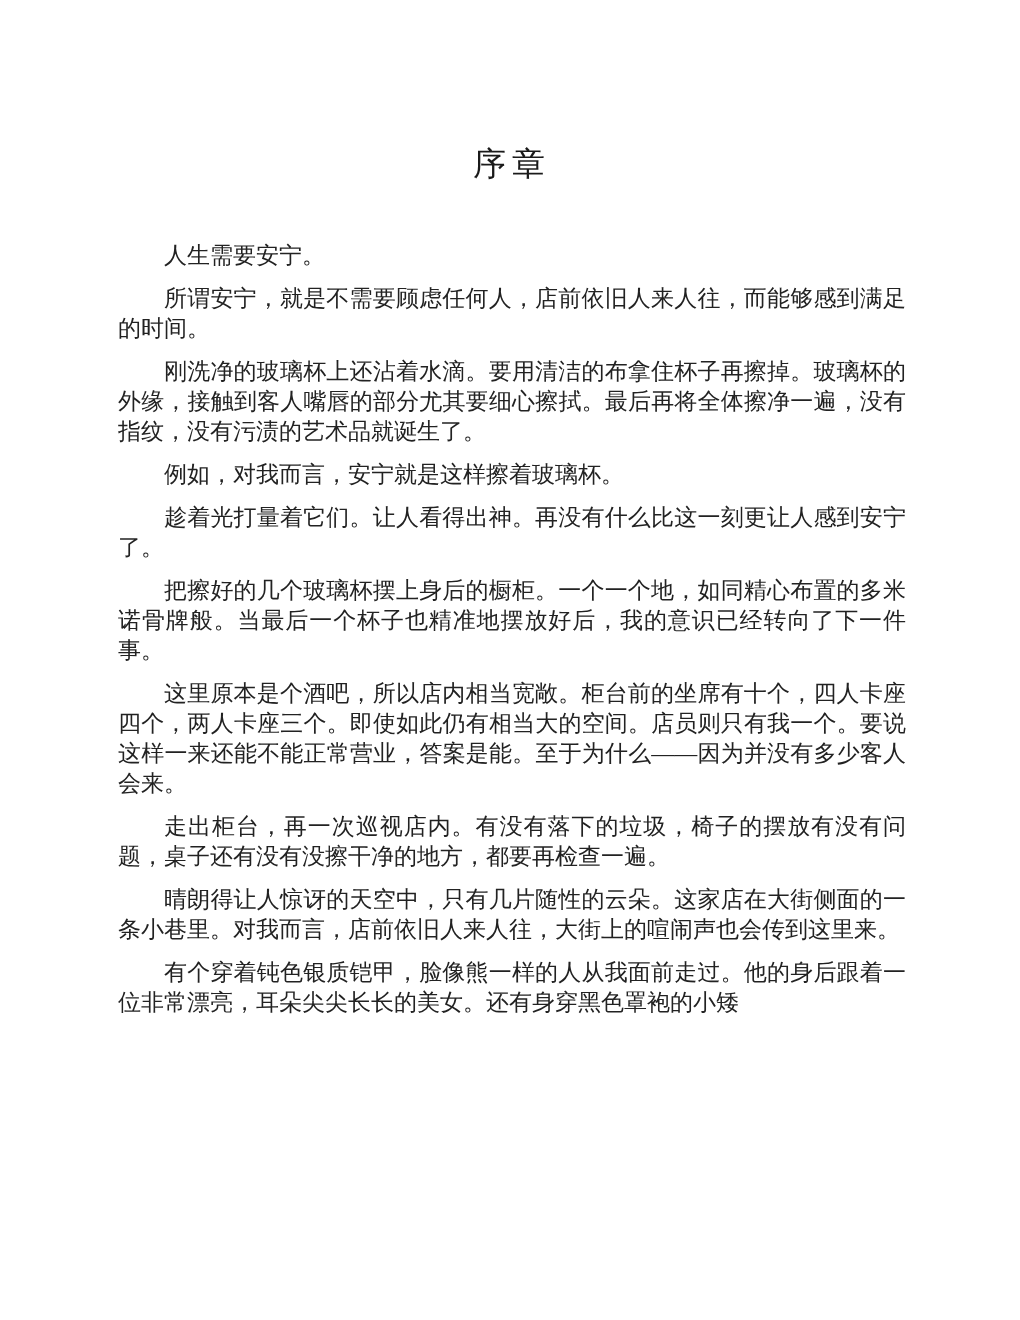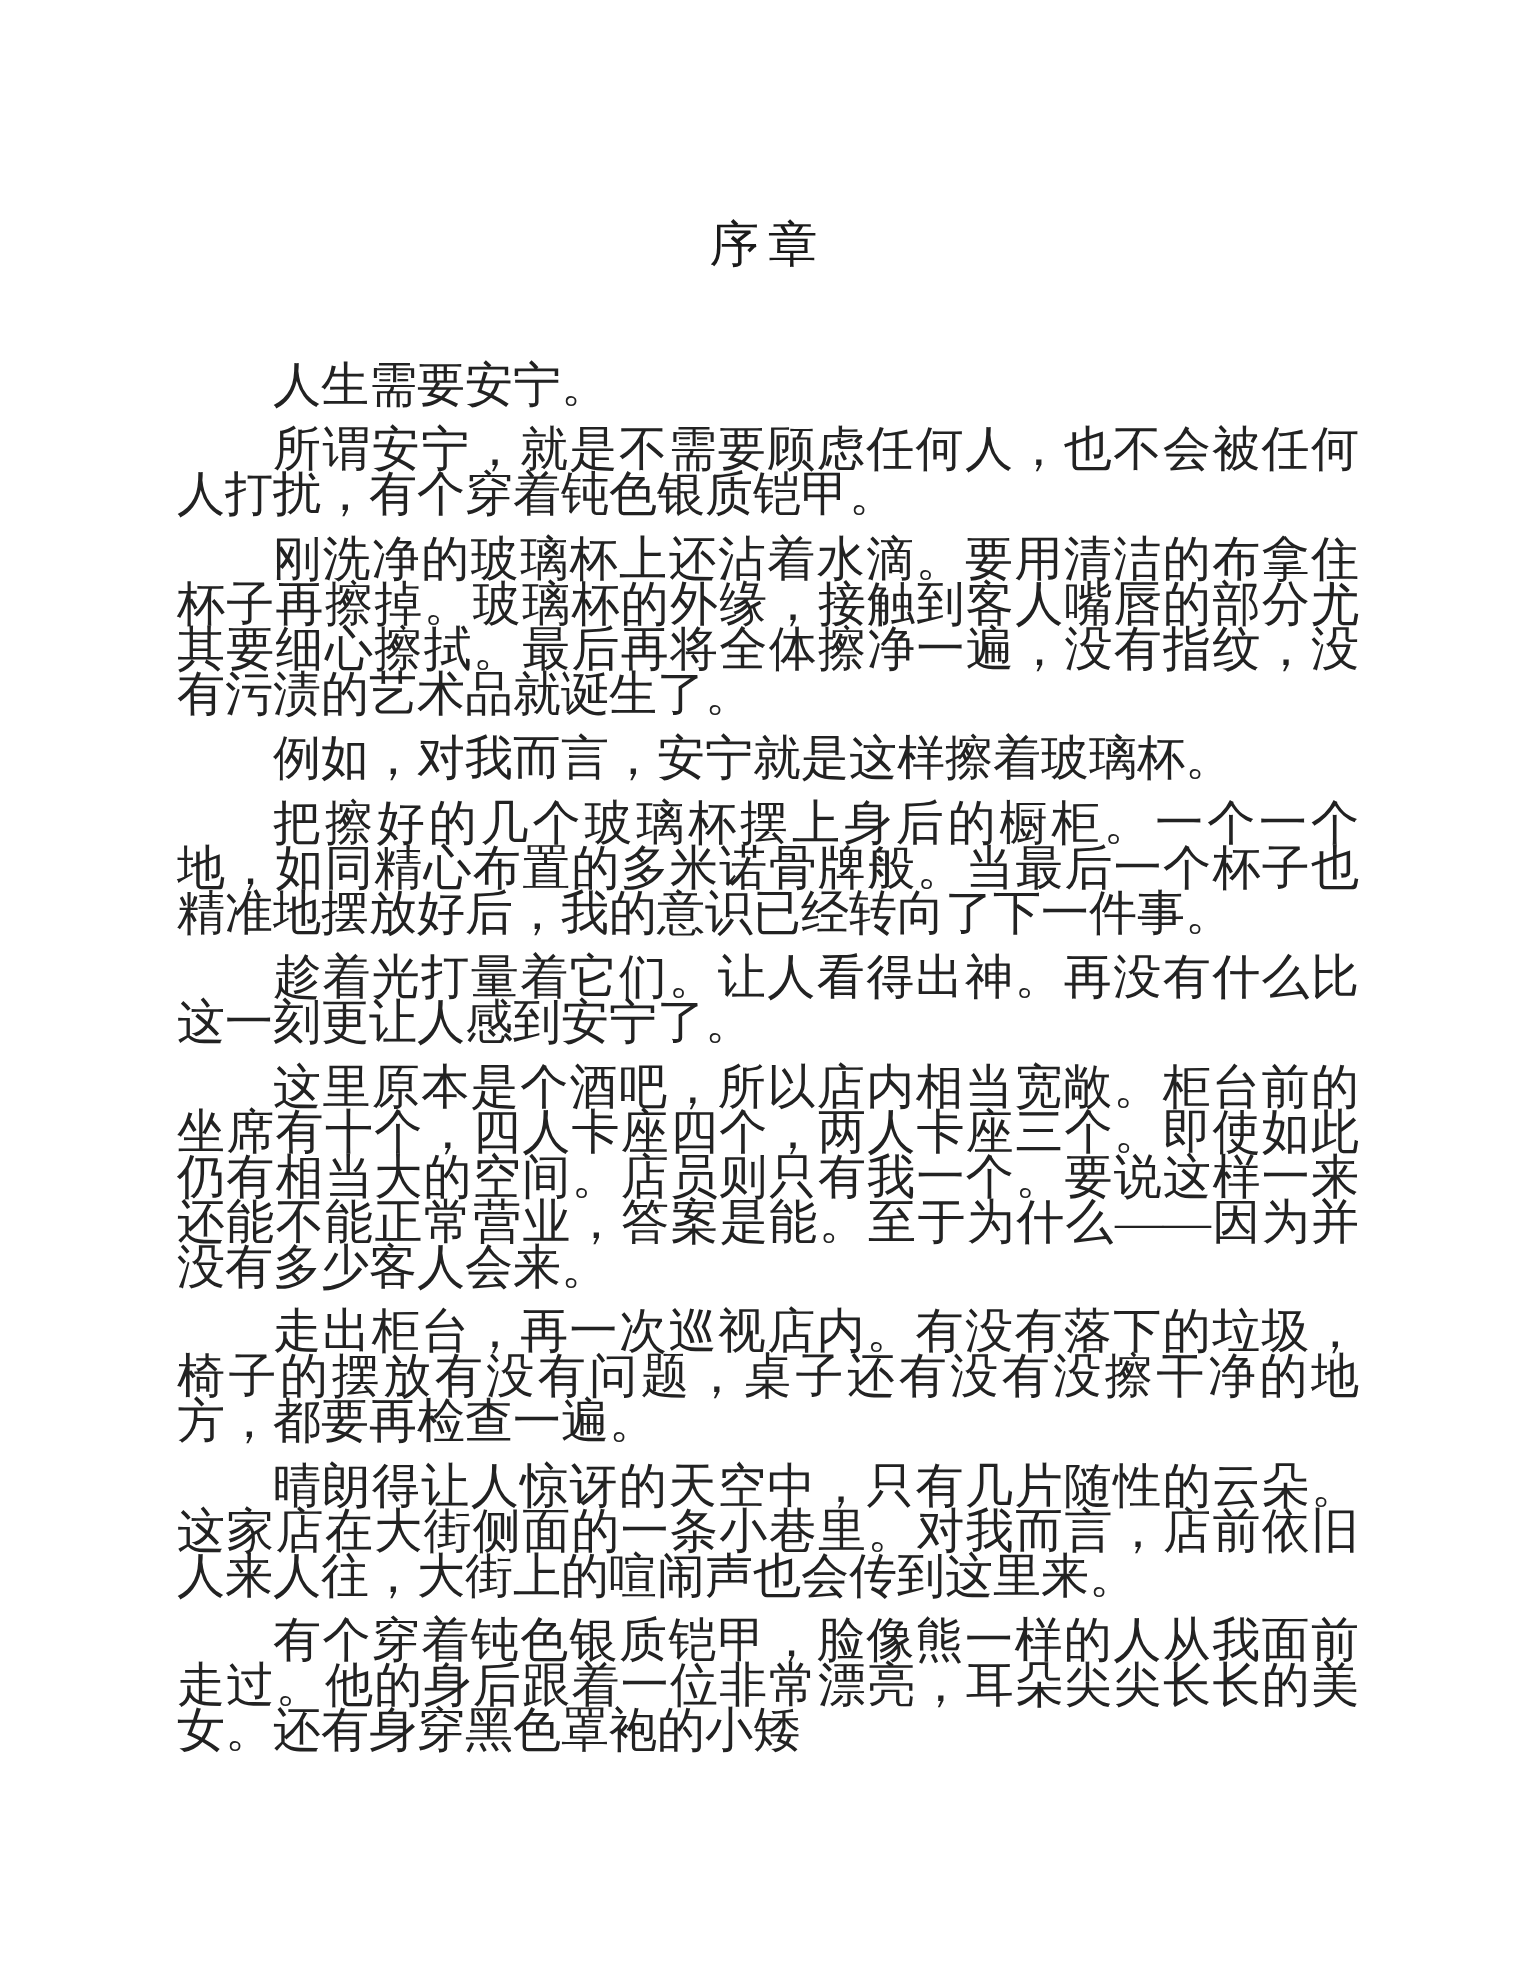--- a/index.html
+++ b/index.html
@@ -25,38 +25,38 @@
     margin: 0 0 56px 0;
     font-size: 33px;
     font-weight: normal;
     line-height: 42px;
     text-align: center;
     letter-spacing: 6px;
     color: #1a1a1a;
   }
   .para {
     margin: 0 0 13px 0;
-    font-size: 32px;
+    font-size: 23px;
     line-height: 30px;
     text-align: justify;
     text-justify: inter-ideograph;
     text-indent: 2em;
     word-break: break-all;
     color: #222222;
   }
 </style>
 </head>
 <body>
 
 <div class="page">
   <h1 class="chapter-title">序章</h1>
 
   <p class="para">人生需要安宁。</p>
-  <p class="para">所谓安宁，就是不需要顾虑任何人，也不会被任何人打扰，有个穿着钝色银质铠甲。</p>
+  <p class="para">所谓安宁，就是不需要顾虑任何人，店前依旧人来人往，而能够感到满足的时间。</p>
   <p class="para">刚洗净的玻璃杯上还沾着水滴。要用清洁的布拿住杯子再擦掉。玻璃杯的外缘，接触到客人嘴唇的部分尤其要细心擦拭。最后再将全体擦净一遍，没有指纹，没有污渍的艺术品就诞生了。</p>
   <p class="para">例如，对我而言，安宁就是这样擦着玻璃杯。</p>
+  <p class="para">趁着光打量着它们。让人看得出神。再没有什么比这一刻更让人感到安宁了。</p>
   <p class="para">把擦好的几个玻璃杯摆上身后的橱柜。一个一个地，如同精心布置的多米诺骨牌般。当最后一个杯子也精准地摆放好后，我的意识已经转向了下一件事。</p>
-  <p class="para">趁着光打量着它们。让人看得出神。再没有什么比这一刻更让人感到安宁了。</p>
   <p class="para">这里原本是个酒吧，所以店内相当宽敞。柜台前的坐席有十个，四人卡座四个，两人卡座三个。即使如此仍有相当大的空间。店员则只有我一个。要说这样一来还能不能正常营业，答案是能。至于为什么——因为并没有多少客人会来。</p>
   <p class="para">走出柜台，再一次巡视店内。有没有落下的垃圾，椅子的摆放有没有问题，桌子还有没有没擦干净的地方，都要再检查一遍。</p>
   <p class="para">晴朗得让人惊讶的天空中，只有几片随性的云朵。这家店在大街侧面的一条小巷里。对我而言，店前依旧人来人往，大街上的喧闹声也会传到这里来。</p>
   <p class="para">有个穿着钝色银质铠甲，脸像熊一样的人从我面前走过。他的身后跟着一位非常漂亮，耳朵尖尖长长的美女。还有身穿黑色罩袍的小矮</p>
 </div>
 
 </body></html>

